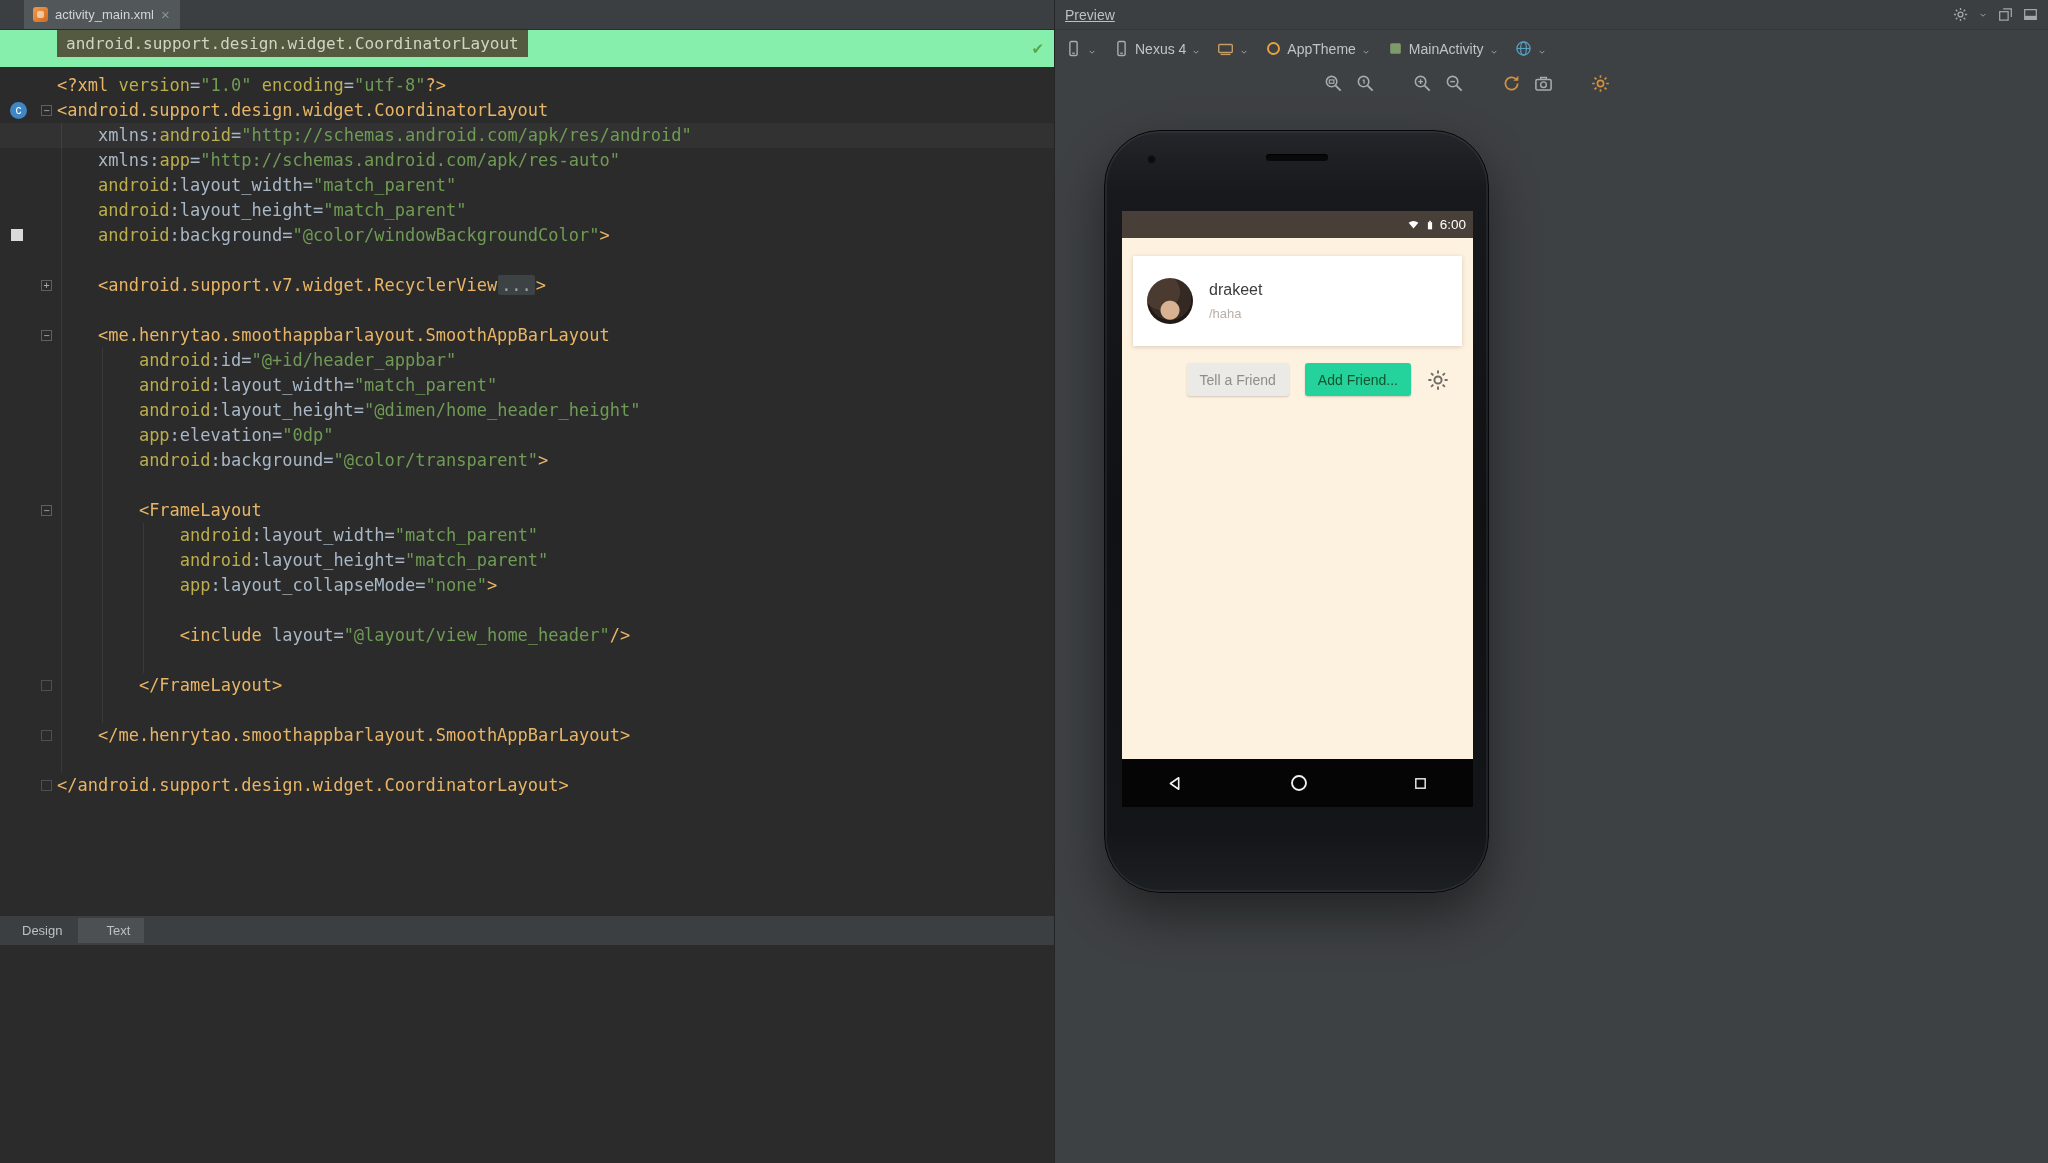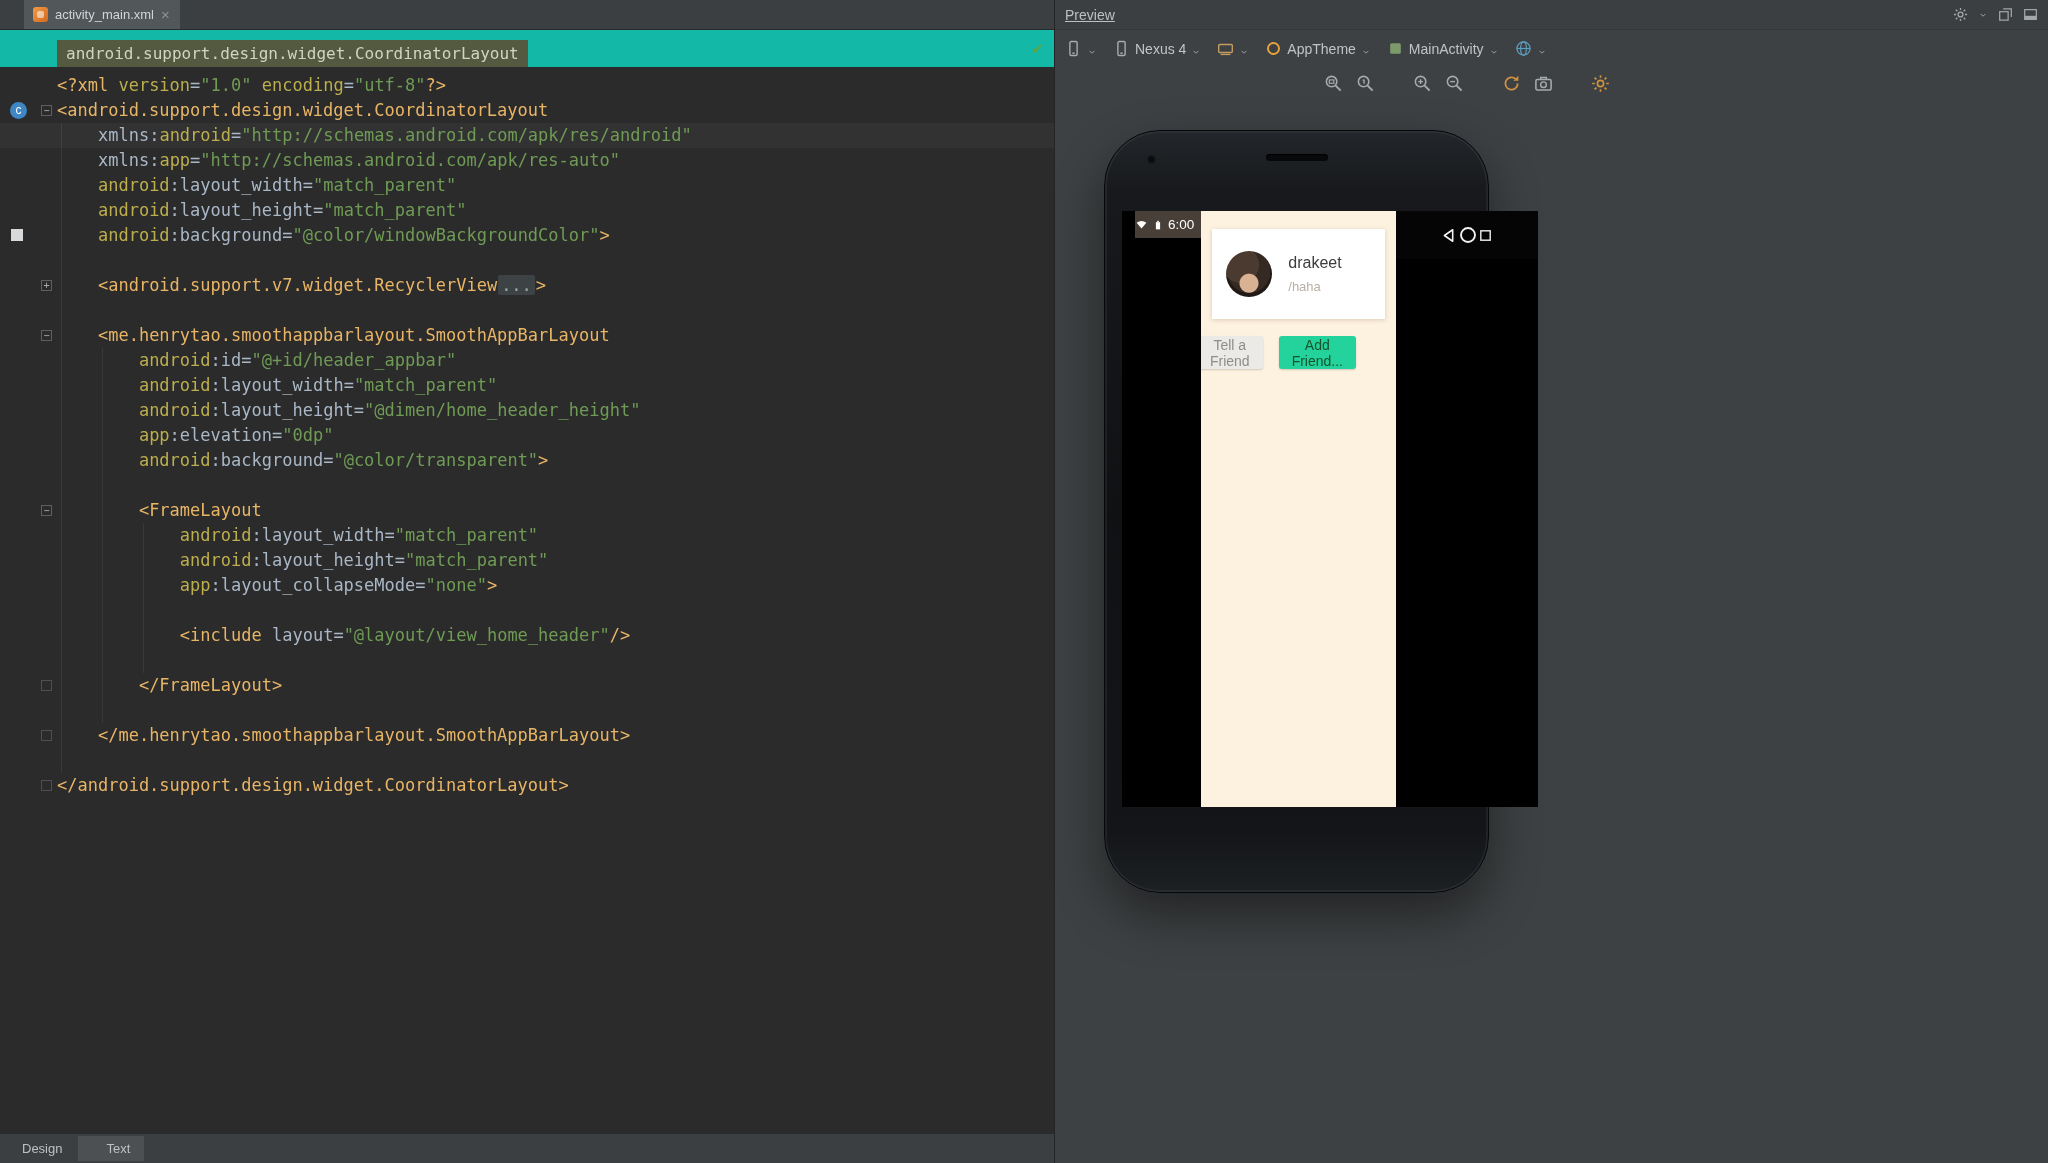--- a/index.html
+++ b/index.html
@@ -1,28 +1,28 @@
 <!DOCTYPE html>
 <html><head>
 <meta charset="utf-8">
 <style>
   * { margin:0; padding:0; box-sizing:border-box; }
   html,body { width:2048px; height:1163px; overflow:hidden; background:#2b2b2b;
               font-family:"Liberation Sans", sans-serif; }
   #app { position:relative; width:2048px; height:1163px; }
 
   
-  .editor-pane { position:absolute; left:0; top:0; width:1054px; height:1163px; background:#2b2b2b; }
+  .editor-pane { position:absolute; left:0; top:0; width:1054px; height:945px; background:#2b2b2b; }
   .tabbar { height:30px; background:#3c3f41; border-bottom:1px solid #282b2d; display:flex; align-items:stretch; padding-left:24px; }
   .tab { display:flex; align-items:center; gap:7px; padding:0 10px 0 9px; background:#52575a; }
   .file-icon { width:15px; height:15px; border-radius:3px; background:linear-gradient(135deg,#f09a4a,#d2691e); position:relative; }
   .file-icon::after { content:""; position:absolute; left:4px; top:4px; width:7px; height:7px; border-radius:2px; background:rgba(255,255,255,.55); }
   .tab-label { color:#d2d4d8; font-size:13px; }
   .tab-close { color:#8c9496; font-size:15px; line-height:1; }
-  .breadcrumb-row { height:37px; background:#14b8a6; display:flex; align-items:flex-end; padding-left:57px; }
+  .breadcrumb-row { height:37px; background:#86efac; display:flex; align-items:flex-start; padding-left:57px; }
   .breadcrumb-chip { font-family:"DejaVu Sans Mono", monospace; font-size:16px; color:#d2d4c2; background:#535a40; padding:4px 9px; }
   .insp-check { position:absolute; top:40px; right:10px; color:#57a64a; font-size:15px; }
 
   .code { position:relative; padding-top:6px; font-family:"DejaVu Sans Mono", monospace; font-size:17px; line-height:25px; }
   .guide { position:absolute; width:1px; background:rgba(255,255,255,.07); }
   .g1 { left:61px; top:56px; height:650px; }
   .g2 { left:102px; top:281px; height:375px; }
   .g3 { left:143px; top:456px; height:150px; }
   .line { display:flex; height:25px; }
   .line.hl { background:#323232; }
@@ -68,21 +68,21 @@
 
   .canvas { position:absolute; left:0; right:0; top:99px; bottom:0; }
   .phone { position:absolute; left:49px; top:31px; width:385px; height:763px; border-radius:56px;
            border:1px solid #06070a;
            background:linear-gradient(180deg,#23262a 0%,#17191c 8%,#0f1113 50%,#131518 92%,#1d2023 100%);
            box-shadow: inset 0 0 0 2px rgba(120,130,140,.12), 0 22px 50px rgba(0,0,0,.45); }
   .cam { position:absolute; left:42px; top:24px; width:9px; height:9px; border-radius:50%;
          background:#0b0c0e; box-shadow:inset 0 0 2px #2e3742; }
   .speaker { position:absolute; left:50%; margin-left:-31px; top:23px; width:62px; height:7px; border-radius:4px;
              background:#08090b; box-shadow:inset 0 1px 1px #000; }
-  .screen { position:absolute; left:17px; top:80px; width:416px; height:596px; display:flex; background:#000;padding-left:13px; }
+  .screen { position:absolute; left:17px; top:80px; width:351px; height:596px; display:flex; flex-direction:column; background:#000; }
   .statusbar { height:27px; background:#483f39; display:flex; align-items:center; justify-content:flex-end;
                gap:4px; padding-right:7px; color:#fff; font-size:13.5px; }
   .sic { width:13px; height:13px; color:#fff; }
   .content { flex:1; background:#fdf1df; overflow:hidden; }
   .card { margin:18px 11px 0; height:90px; background:#fff; border-radius:0;
           box-shadow:0 1px 4px rgba(140,110,80,.28); display:flex; align-items:center; padding-left:14px; gap:16px; }
   .avatar { width:46px; height:46px; border-radius:50%;
             background:
               radial-gradient(circle at 50% 70%, #d9b193 0 9px, rgba(0,0,0,0) 10px),
               radial-gradient(circle at 32% 30%, #4a3a30 0 40%, rgba(0,0,0,0) 41%),

